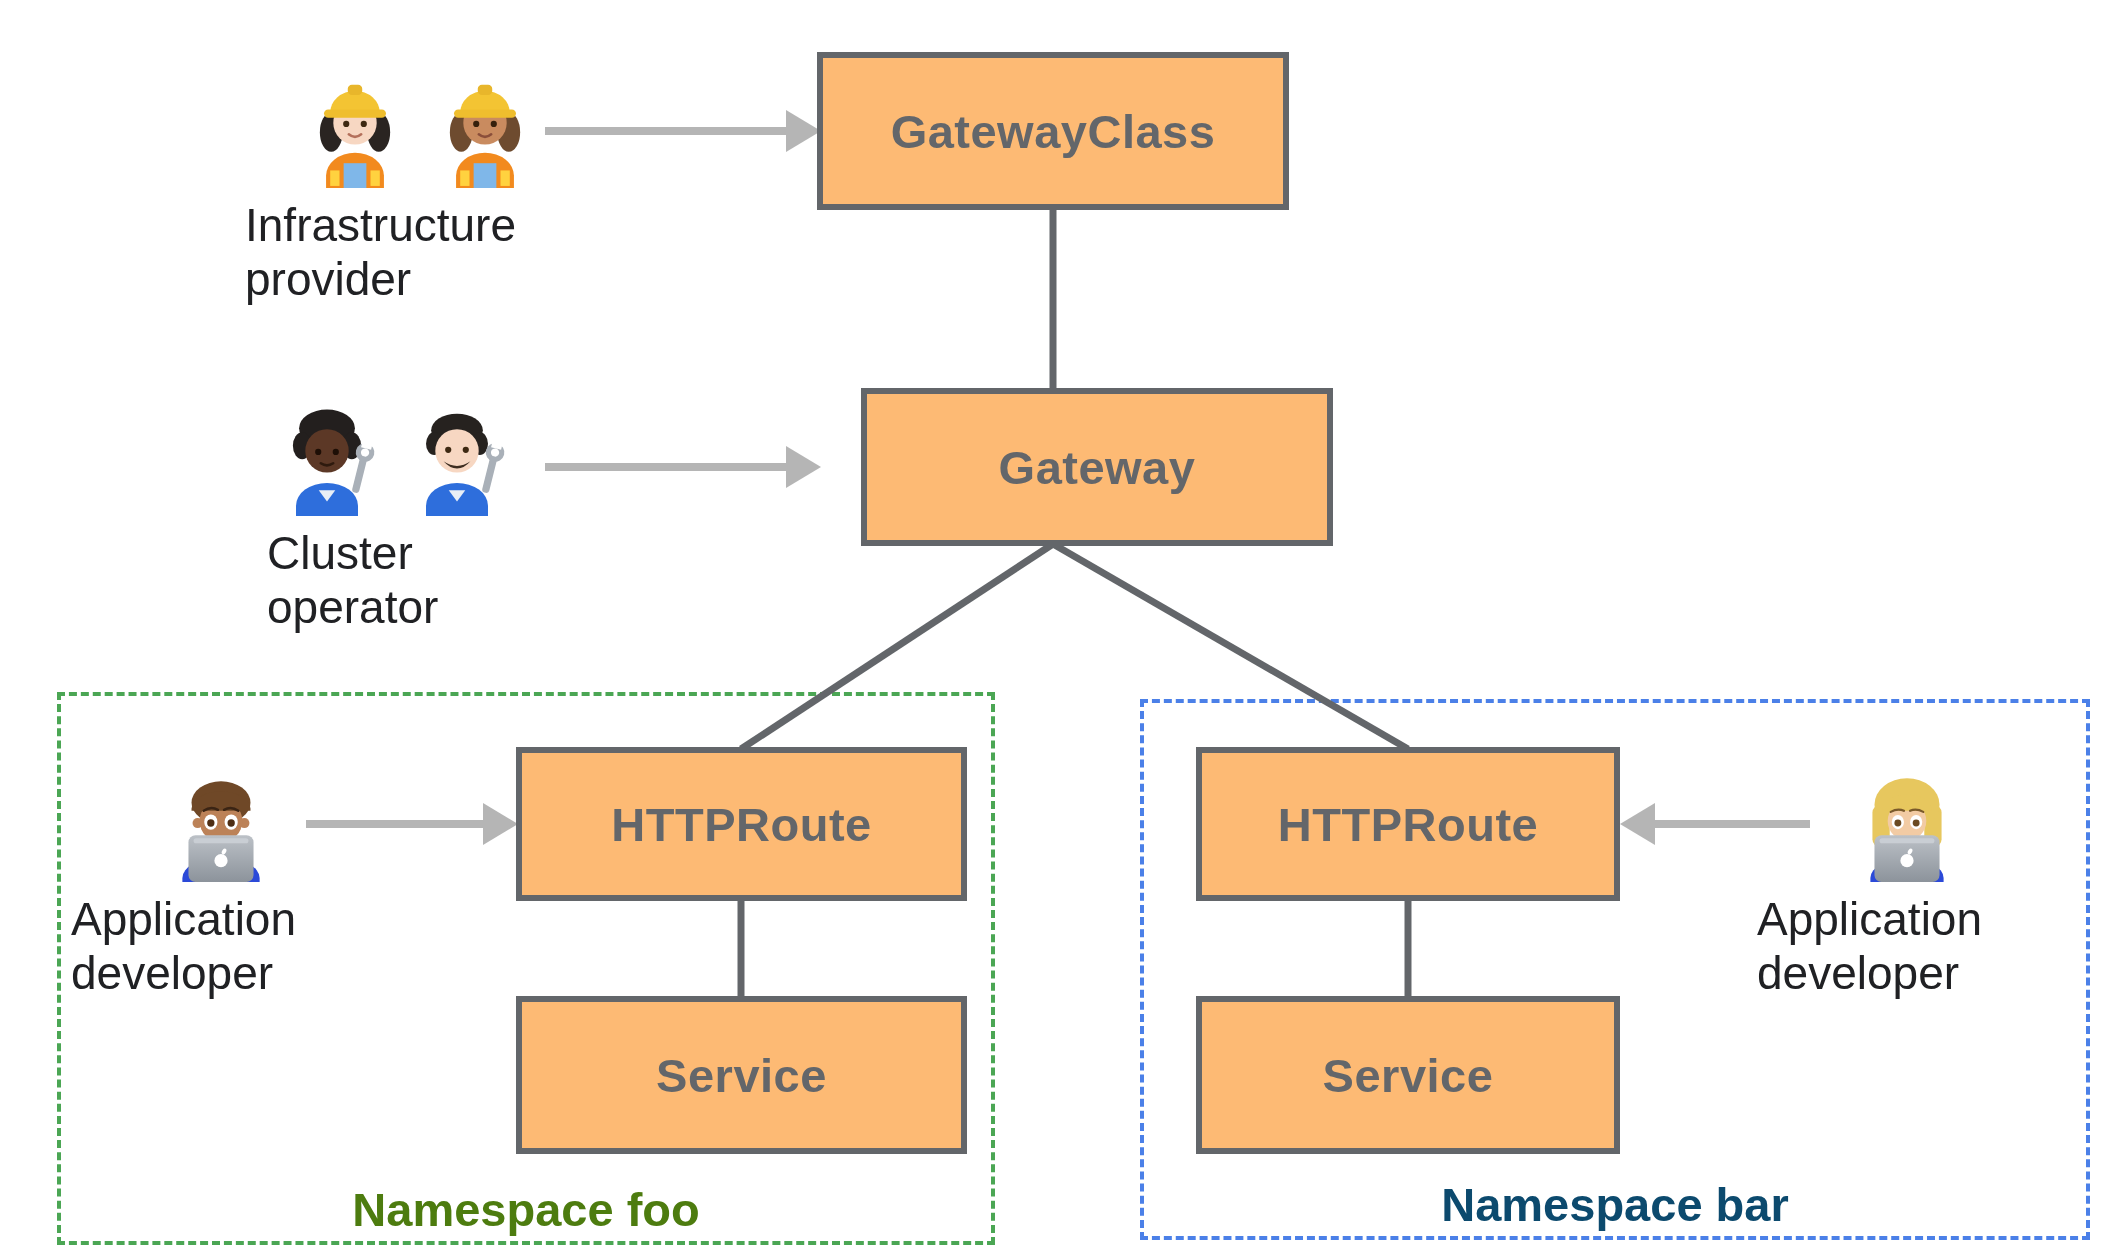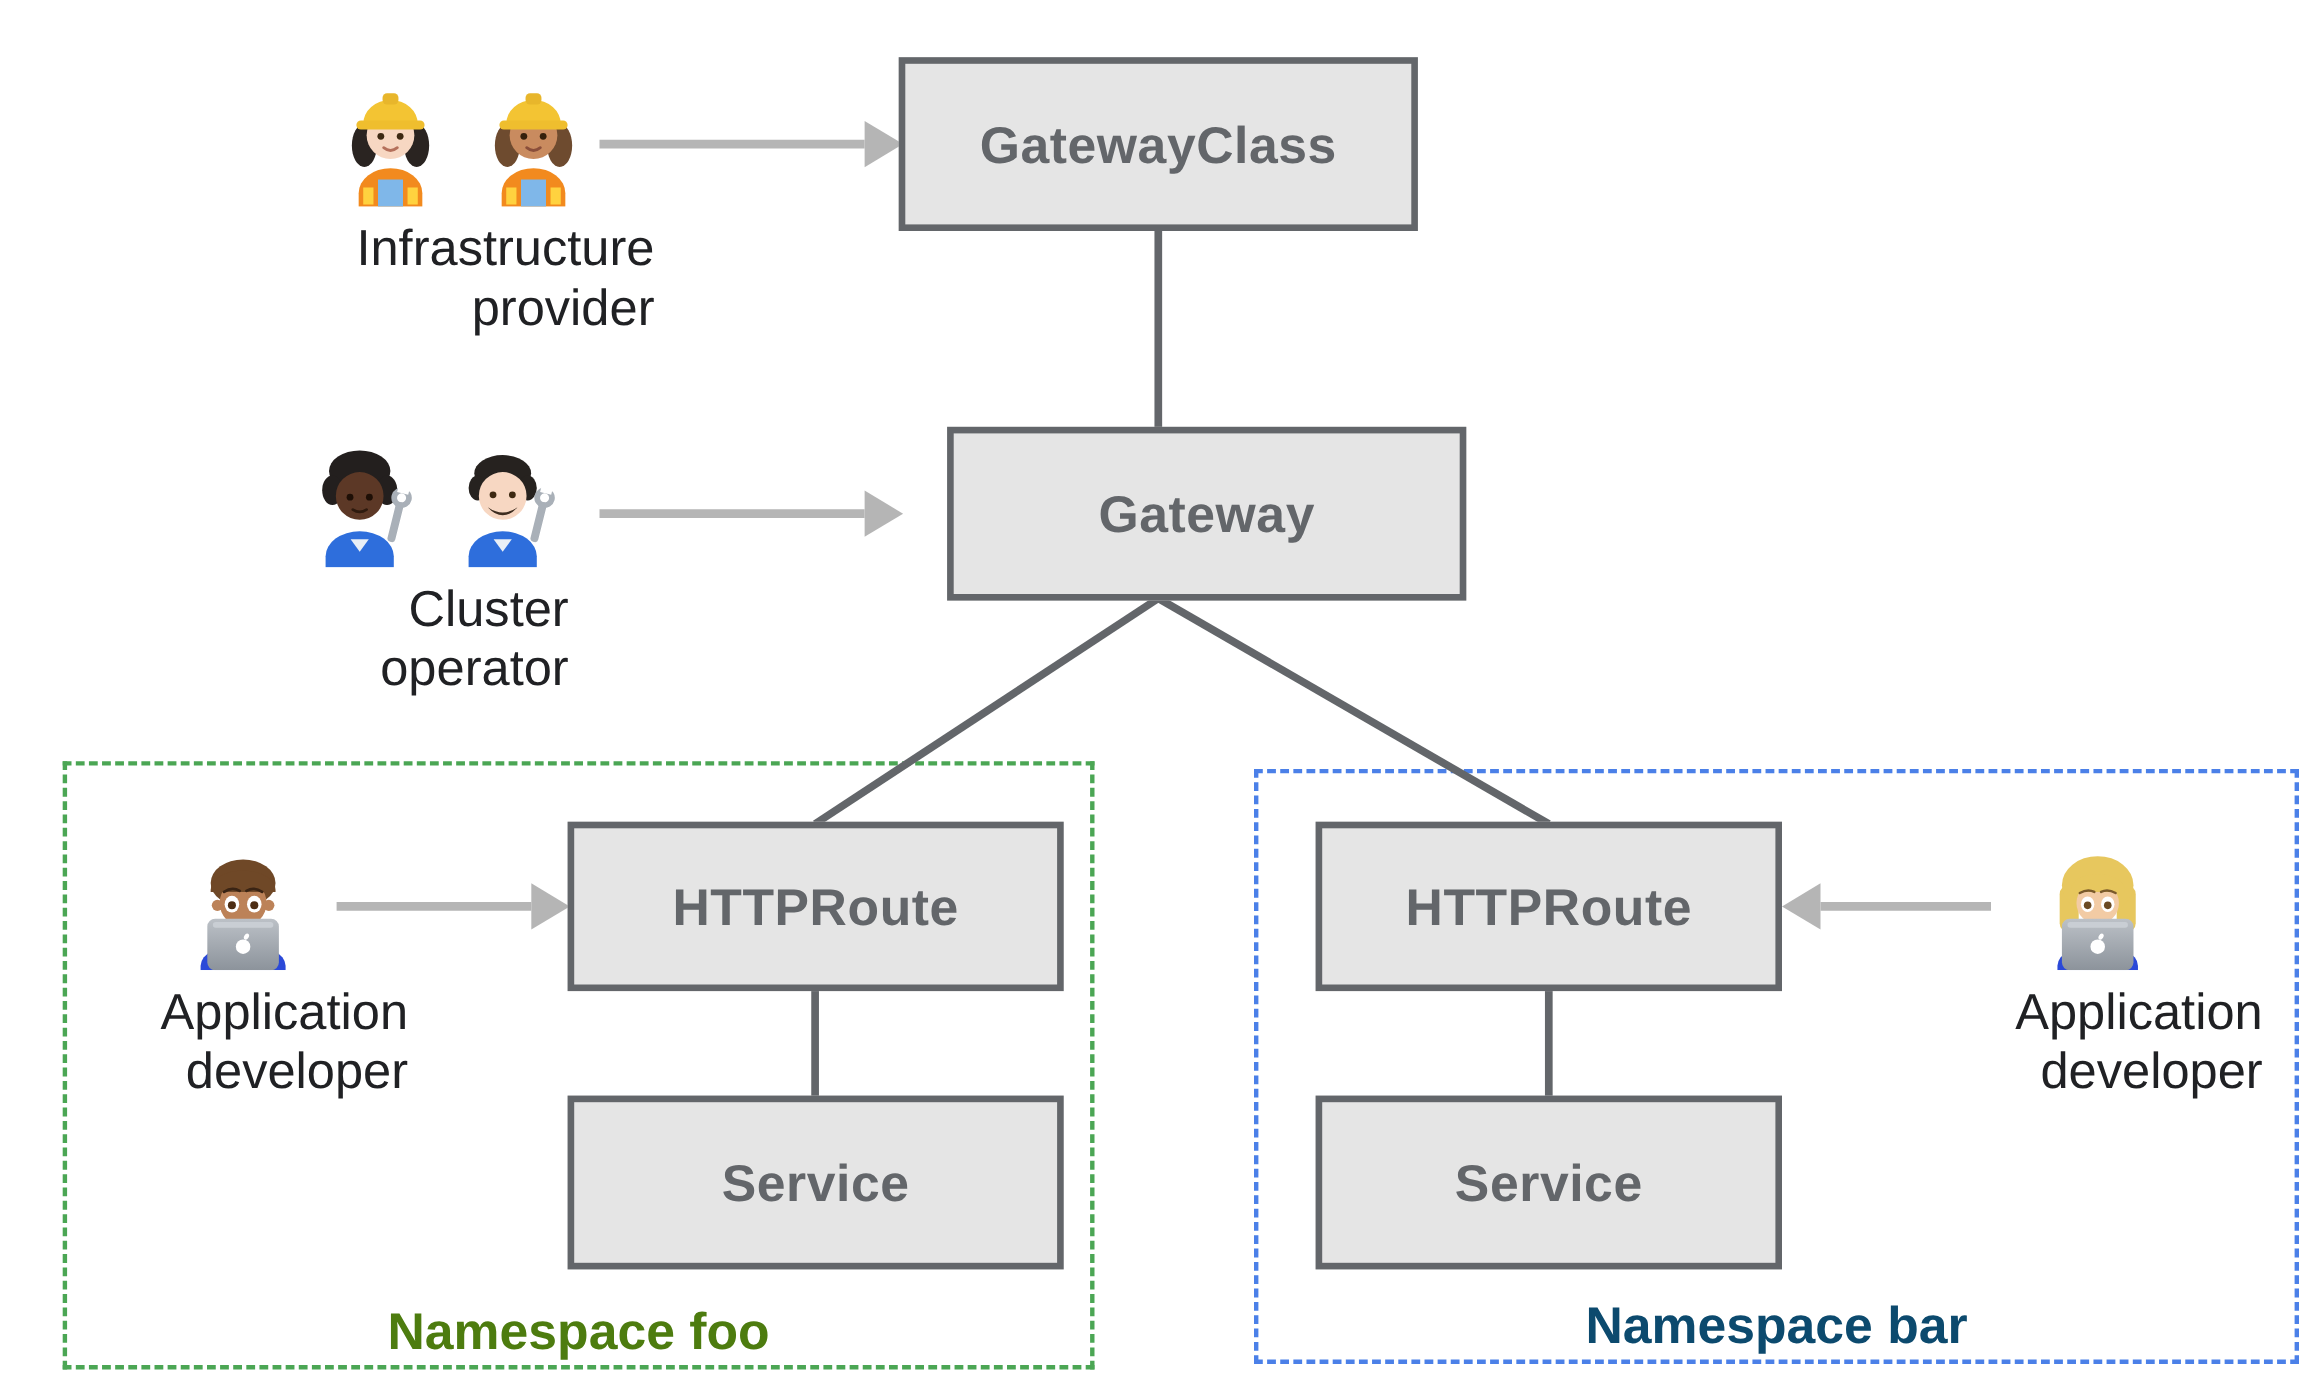--- a/index.html
+++ b/index.html
@@ -5,21 +5,21 @@
   * { margin:0; padding:0; box-sizing:border-box; }
   html,body { background:#ffffff; }
   body { font-family:"Liberation Sans", sans-serif; }
   .stage { position:relative; width:2112px; height:1258px; background:#fff; overflow:hidden; }
 
   
   .wires { position:absolute; left:0; top:0; width:2112px; height:1258px; z-index:2; }
 
   
   .node {
-    position:absolute; z-index:3; background:#e5e5e5;
+    position:absolute; z-index:3; background:#fdba74;
     border:6px solid #63666A; color:#63666A;
     display:flex; align-items:center; justify-content:center;
     font-size:47px; font-weight:bold; letter-spacing:.5px;
   }
   .node-gatewayclass { left:817px; top:52px;  width:472px; height:158px; }
   .node-gateway      { left:861px; top:388px; width:472px; height:158px; }
   .node-httproute-foo{ left:516px; top:747px; width:451px; height:154px; }
   .node-service-foo  { left:516px; top:996px; width:451px; height:158px; }
   .node-httproute-bar{ left:1196px; top:747px; width:424px; height:154px; }
   .node-service-bar  { left:1196px; top:996px; width:424px; height:158px; }
@@ -37,21 +37,21 @@
 
   
   .persona { position:absolute; z-index:3; display:flex; flex-direction:column; align-items:center; }
   .persona-infra   { left:230px;  top:64px;  width:380px; }
   .persona-cluster { left:212px;  top:392px; width:360px; }
   .persona-dev-foo { left:71px;   top:760px; width:300px; }
   .persona-dev-bar { left:1757px; top:760px; width:300px; }
   .emoji-row { display:flex; gap:6px; align-items:flex-end; justify-content:center; }
   .emoji { display:inline-block; line-height:0; }
   .persona-label {
-    margin-top:10px; text-align:right; color:#202124;
+    margin-top:10px; text-align:left; color:#202124;
     font-size:46px; line-height:1.18; font-weight:normal;
   }
   .persona-infra   .persona-label { max-width:350px; }
   .persona-cluster .persona-label { max-width:250px; }
   .persona-dev-foo .persona-label, .persona-dev-bar .persona-label { max-width:300px; }
 
   .defs-holder { position:absolute; width:0; height:0; overflow:hidden; }
 </style>
 </head>
 <body>

